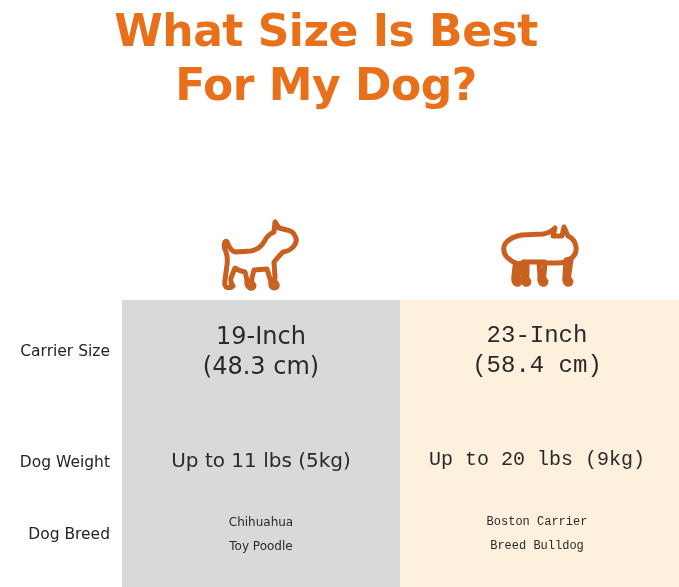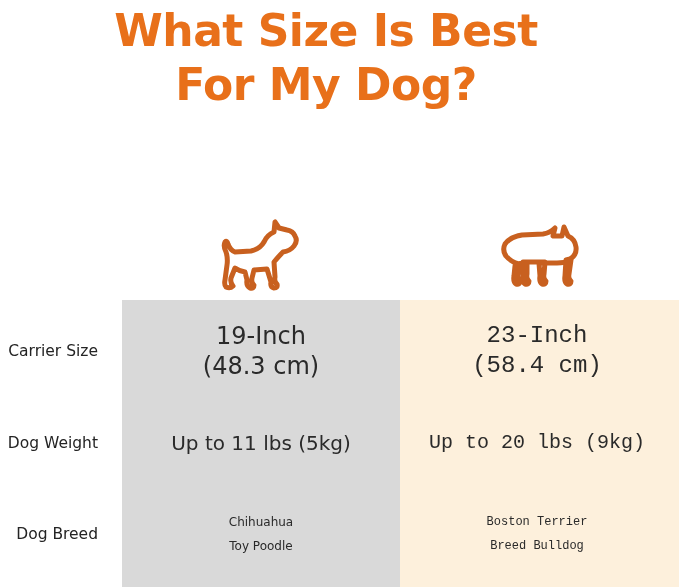--- a/index.html
+++ b/index.html
@@ -71,27 +71,27 @@
     height: 287px;
   }
   .row {
     position: absolute;
     left: 0;
     width: 679px;
     display: flex;
     align-items: center;
   }
   .row.r1 { top: 12px;  height: 78px; }
-  .row.r2 { top: 112px; height: 62px; }
+  .row.r2 { top: 112px; height: 62px; align-items: flex-end; }
   .row.r3 { top: 198px; height: 72px; }
 
   .cell-label {
     width: 122px;
     box-sizing: border-box;
-    padding-right: 24px;
+    padding-right: 12px;
     text-align: right;
     color: #242424;
     font-size: 15.5px;
     line-height: 24px;
   }
   .cell-value {
     box-sizing: border-box;
     text-align: center;
     color: #2a2a2a;
   }
@@ -165,18 +165,18 @@
 
   <div class="row r3">
     <div class="cell-label">
       <div>Dog Breed</div>
     </div>
     <div class="cell-value gray v-small">
       <div>Chihuahua</div>
       <div>Toy Poodle</div>
     </div>
     <div class="cell-value cream v-small">
-      <div>Boston Terrier</div>
+      <div>Boston Carrier</div>
       <div>Breed Bulldog</div>
     </div>
   </div>
 
 </div>
 
 </body></html>

